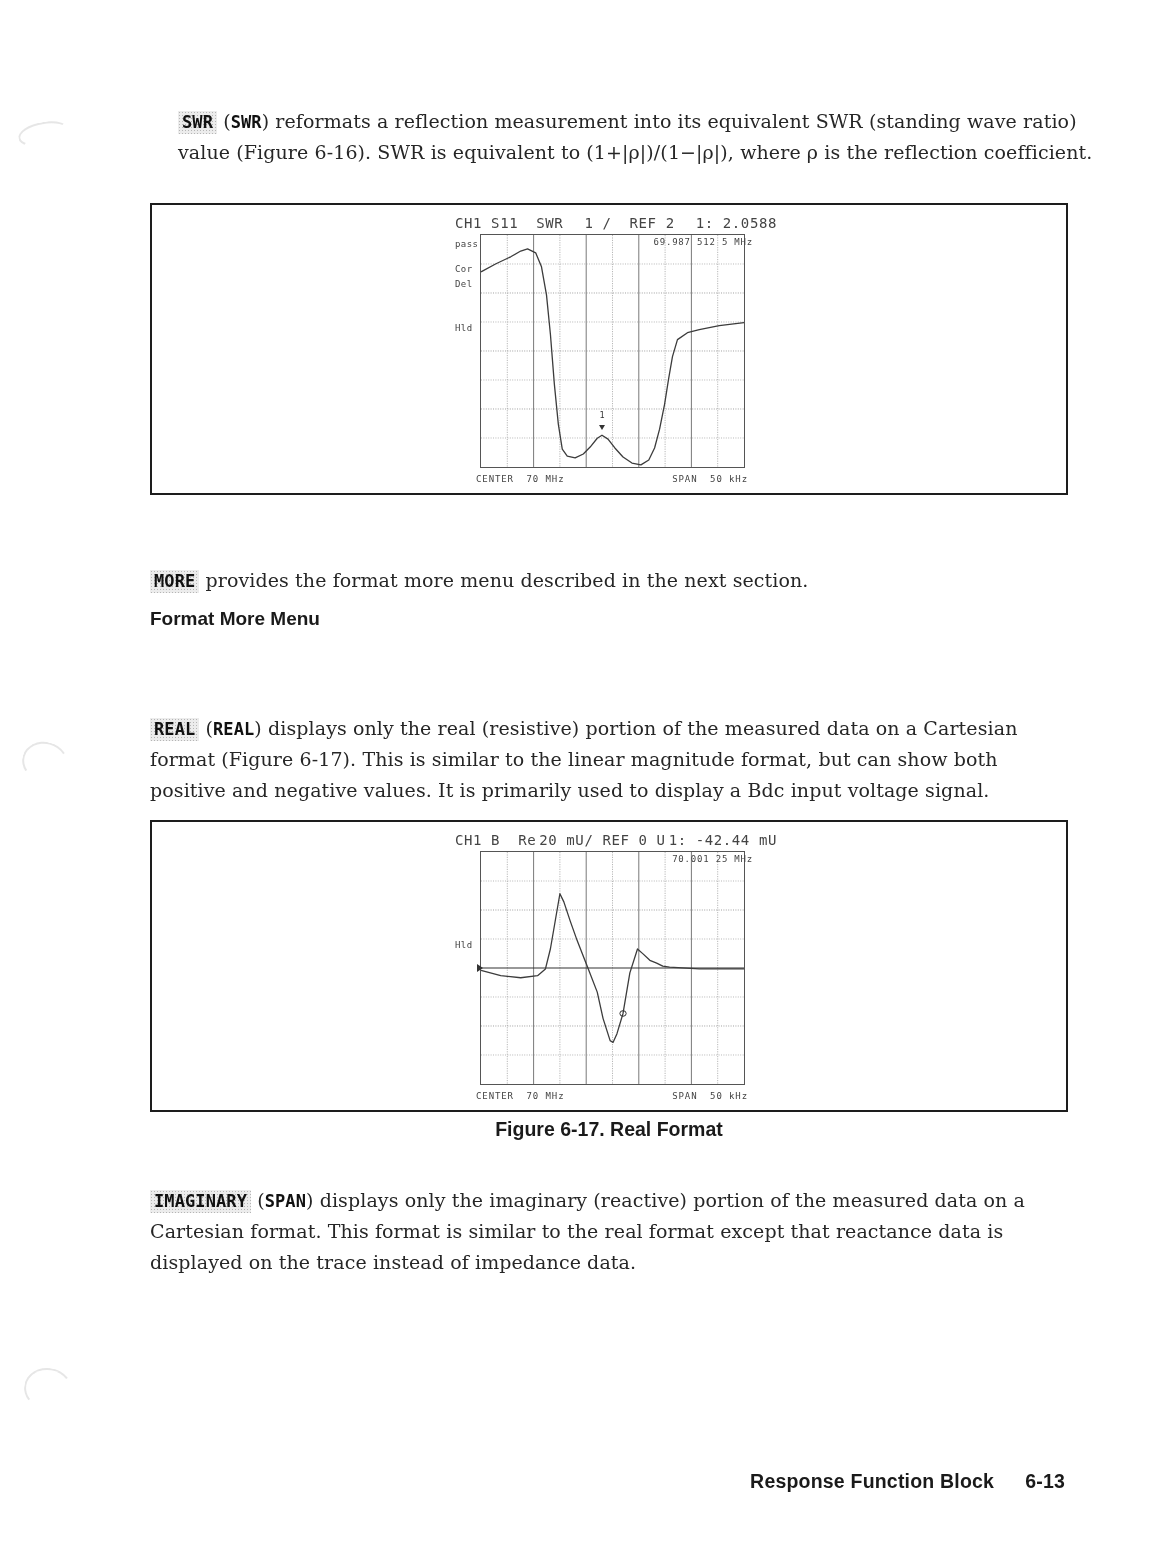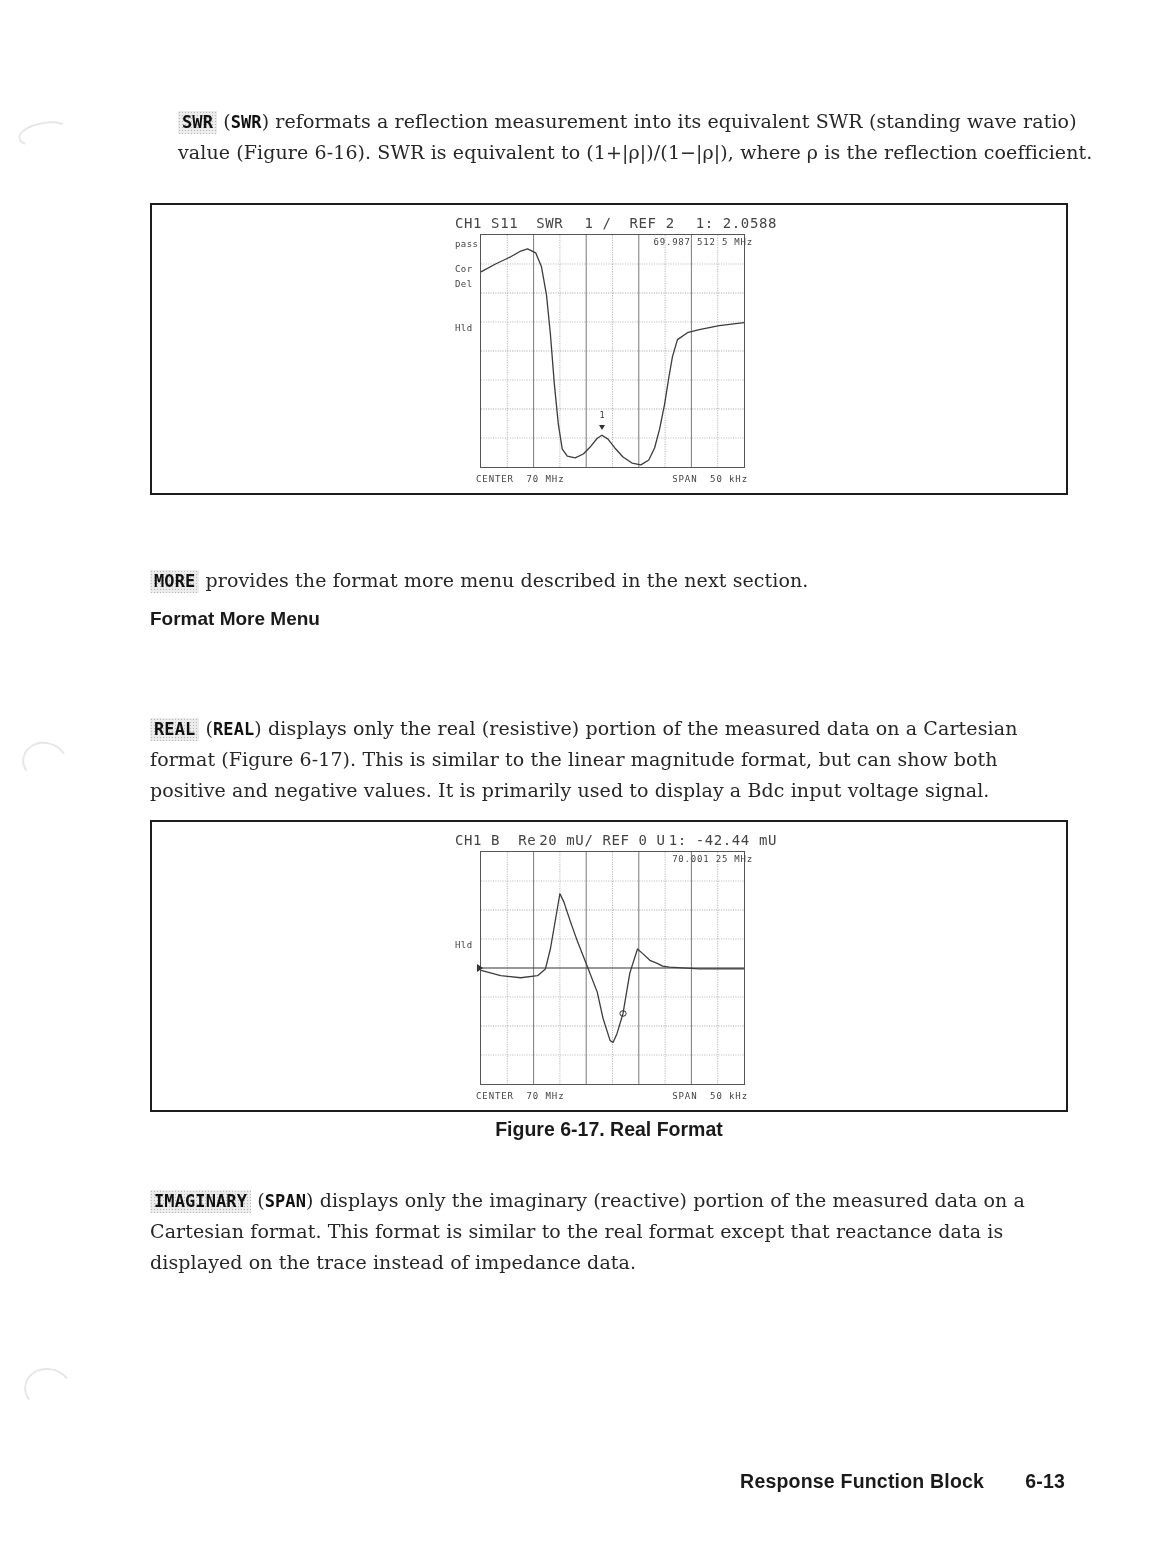--- a/index.html
+++ b/index.html
@@ -40,21 +40,21 @@
     position:absolute;left:150px;width:918px;text-align:center;
     font-family:"Liberation Sans", sans-serif;
     font-weight:bold;font-size:19.5px;color:#1a1a1a;
   }
   .footer{
     position:absolute;right:111px;top:1470px;
     font-family:"Liberation Sans", sans-serif;
     font-weight:bold;font-size:19.5px;color:#1a1a1a;
     letter-spacing:0.2px;
   }
-  .footer .pgnum{margin-left:41px;}
+  .footer .pgnum{margin-left:31px;}
   
   .figframe{
     position:absolute;left:150px;width:914px;height:288px;
     border:2px solid #1d1d1d;
     background:#fff;
   }
   .crt{
     position:absolute;left:303px;top:10px;width:322px;height:268px;
     font-family:"DejaVu Sans Mono", monospace;
     color:#3a3a3a;

